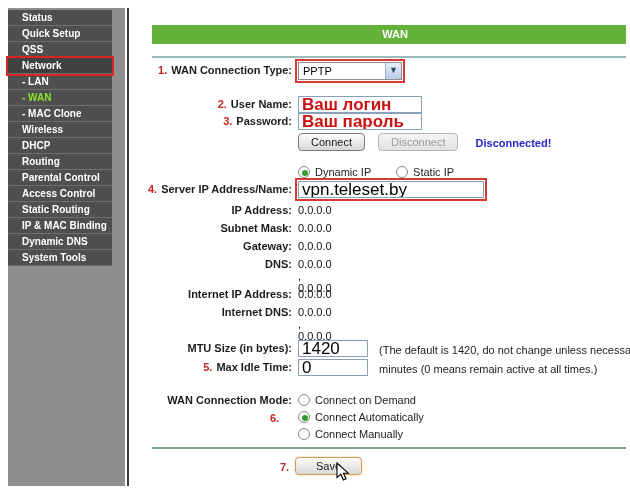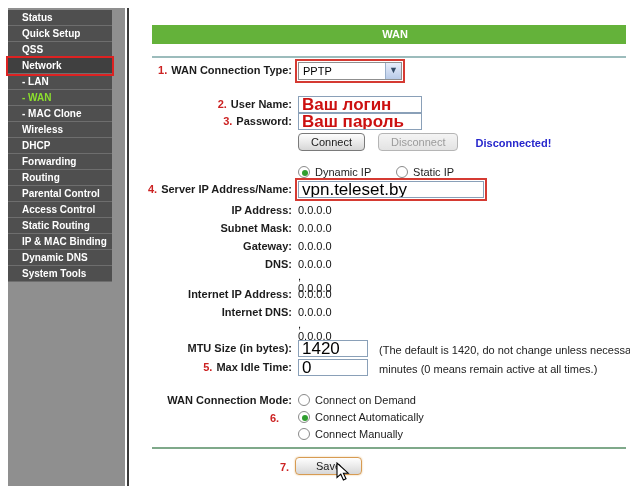--- a/index.html
+++ b/index.html
@@ -142,21 +142,20 @@
 <div class="sidebar">
   <div class="side-item">Status</div>
   <div class="side-item">Quick Setup</div>
   <div class="side-item">QSS</div>
   <div class="side-item active">Network</div>
   <div class="side-item">- LAN</div>
   <div class="side-item sub-active">- WAN</div>
   <div class="side-item">- MAC Clone</div>
   <div class="side-item">Wireless</div>
   <div class="side-item">DHCP</div>
-  <div class="side-item">Forwarding</div>
   <div class="side-item">Routing</div>
   <div class="side-item">Parental Control</div>
   <div class="side-item">Access Control</div>
   <div class="side-item">Static Routing</div>
   <div class="side-item">IP &amp; MAC Binding</div>
   <div class="side-item">Dynamic DNS</div>
   <div class="side-item">System Tools</div>
 </div>
 
 <div class="wan-bar">WAN</div>

